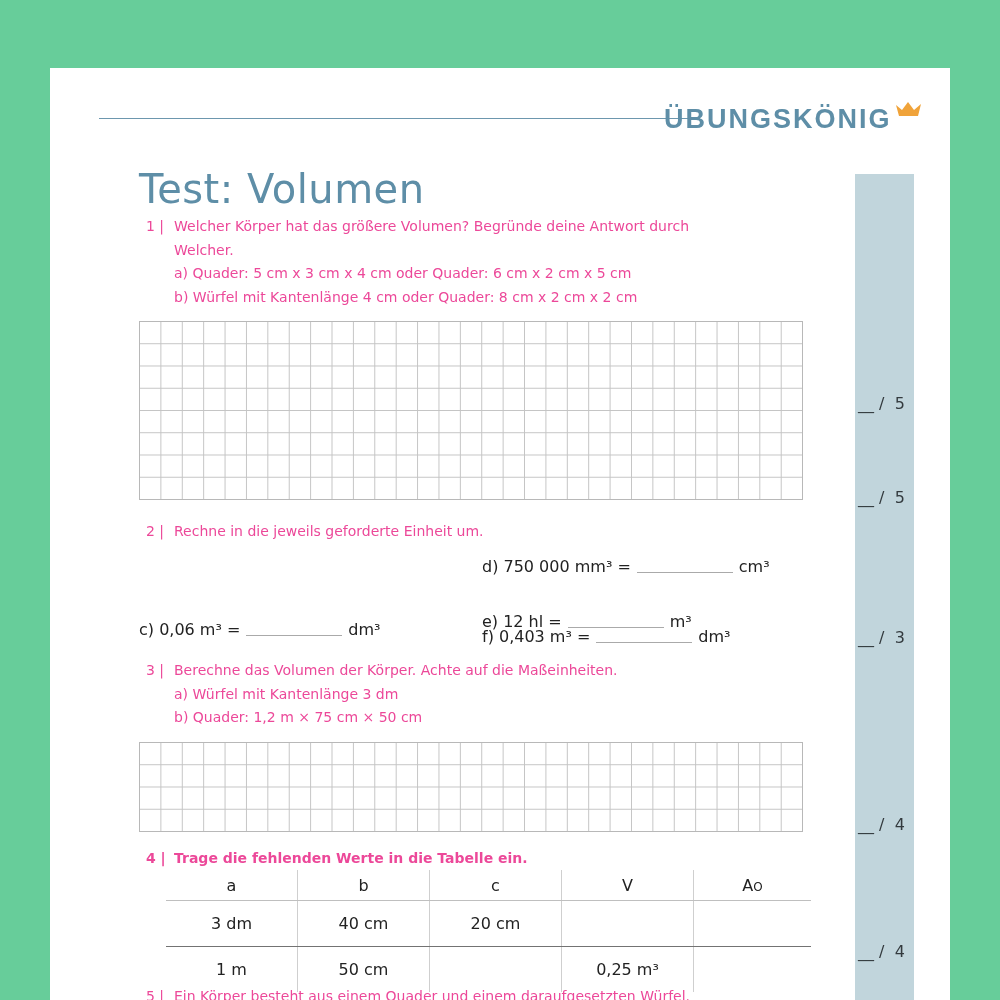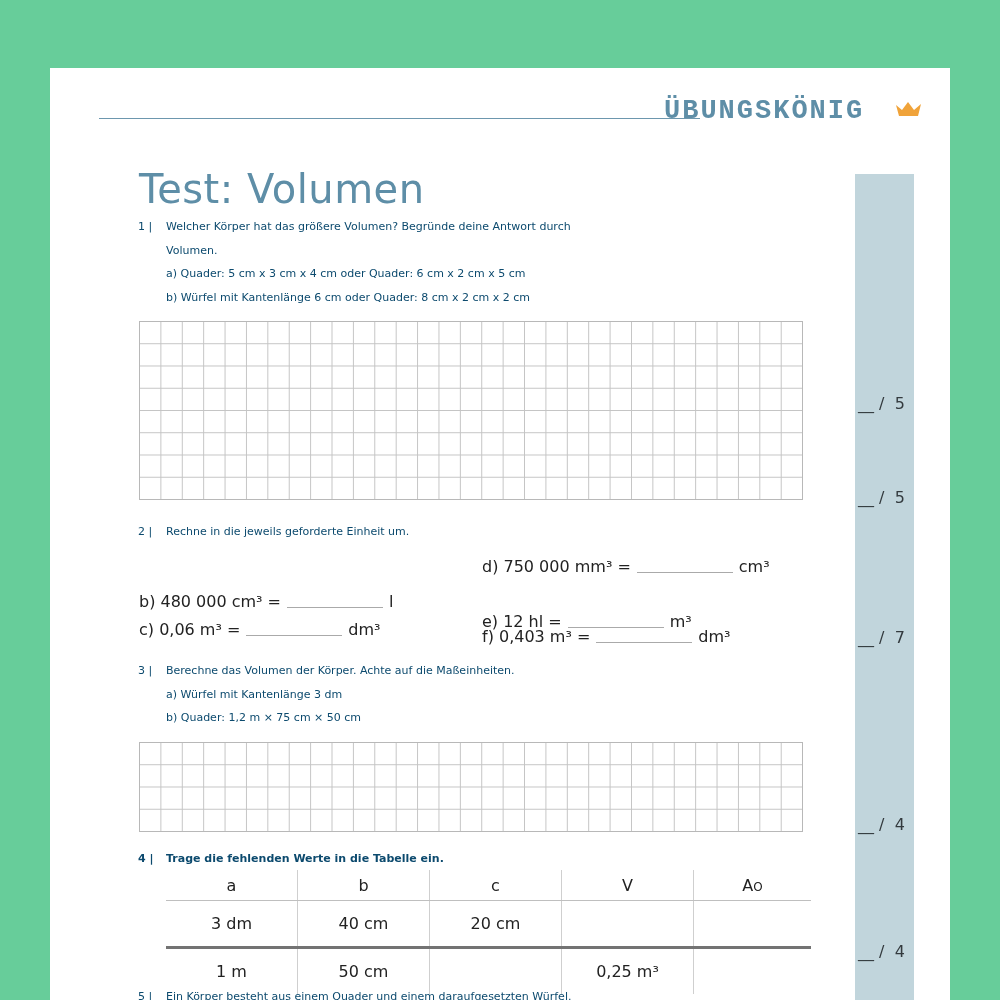--- a/index.html
+++ b/index.html
@@ -1,74 +1,73 @@
 <!DOCTYPE html>
 <html><head>
 <meta charset="utf-8">
 <style>
   html, body { margin:0; padding:0; }
   body { width:1000px; height:1000px; background:#67cd9a; position:relative; overflow:hidden;
          font-family:"DejaVu Sans", sans-serif; }
   .page { position:absolute; left:50px; top:68px; width:900px; height:940px; background:#ffffff; }
   .rule-top { position:absolute; left:49px; top:50px; width:601px; height:1px; background:#6d97ae; }
-  .brand { position:absolute; left:614px; top:28px; font-family:Liberation Mono, monospace; font-weight:bold;
+  .brand { position:absolute; left:614px; top:36px; font-family:Liberation Sans, sans-serif; font-weight:bold;
            font-size:27px; letter-spacing:2px; color:#5e8ea7; }
   .crown { position:absolute; left:845px; top:33px; width:27px; height:16px; }
   .title { position:absolute; left:89px; top:98px; font-size:40px; color:#5e8ea7; font-family:"DejaVu Sans", sans-serif; letter-spacing:0.5px; }
   .score-col { position:absolute; left:805px; top:106px; width:59px; height:840px; background:#c1d5dc; }
   .score { position:absolute; left:808px; font-size:16px; color:#333a3e; white-space:pre; font-family:"DejaVu Sans", sans-serif;text-align:right; }
-  .q { position:absolute; left:88px; color:#0c4a6e; font-size:11px; line-height:23.5px; font-family:"DejaVu Sans", sans-serif; }
+  .q { position:absolute; left:96px; color:#ec4899; font-size:14px; line-height:23.5px; font-family:"DejaVu Sans", sans-serif; }
   .q .num { display:inline-block; width:28px; }
   .q .ind { padding-left:28px; }
   .grid { position:absolute; left:89px; width:664px; border:1px solid #b8b8b8; box-sizing:border-box;
           background-image:
             linear-gradient(to right, #c4c4c4 1px, transparent 1px),
             linear-gradient(to bottom, #c4c4c4 1px, transparent 1px);
           background-size:21.4px 22.25px; background-position:-1px -1px; }
   .conv { position:absolute; font-size:16px; color:#222; white-space:nowrap; font-family:"DejaVu Sans", sans-serif; }
   .blank { display:inline-block; width:96px; border-bottom:1px solid #aaa; margin:0 6px; vertical-align:-1px; height:10px; }
   table.vt { position:absolute; left:116px; top:802px; border-collapse:collapse; font-size:16px; color:#222; font-family:"DejaVu Sans", sans-serif; }
   table.vt td, table.vt th { width:129px; text-align:center; font-weight:normal; border-left:1px solid #cfcfcf; border-right:1px solid #cfcfcf; }
   table.vt tr td:first-child, table.vt tr th:first-child { border-left:none; }
   table.vt tr td:last-child, table.vt tr th:last-child { border-right:none; width:115px; }
   table.vt th { height:28px; border-bottom:1px solid #bfbfbf; }
   table.vt td { height:43px; }
-  table.vt tr.r1 td { border-bottom:3px solid #737373; }
+  table.vt tr.r1 td { border-bottom:1px solid #737373; }
   .sub-o { font-size:12px; }
 </style>
 </head>
 <body>
 
 <div class="page">
   <div class="rule-top"></div>
   <div class="brand">ÜBUNGSKÖNIG</div>
   <svg class="crown" viewBox="0 0 27 16">
     <polygon points="1,4 7,9 13,1 19,9 26,3 23,15 4,15" fill="#f0a33a"></polygon>
   </svg>
   <div class="title">Test: Volumen</div>
 
   <div class="score-col"></div>
   <div class="score" style="top:326px;">__ /  5</div>
   <div class="score" style="top:420px;">__ /  5</div>
-  <div class="score" style="top:560px;">__ /  7</div>
+  <div class="score" style="top:560px;">__ /  3</div>
   <div class="score" style="top:747px;">__ /  4</div>
   <div class="score" style="top:874px;">__ /  4</div>
 
   <div class="q" style="top:147px;">
     <div><span class="num">1 |</span><span>Welcher Körper hat das größere Volumen? Begründe deine Antwort durch</span></div>
-    <div class="ind">Volumen.</div>
+    <div class="ind">Welcher.</div>
     <div class="ind">a) Quader: 5 cm x 3 cm x 4 cm oder Quader: 6 cm x 2 cm x 5 cm</div>
-    <div class="ind">b) Würfel mit Kantenlänge 6 cm oder Quader: 8 cm x 2 cm x 2 cm</div>
+    <div class="ind">b) Würfel mit Kantenlänge 4 cm oder Quader: 8 cm x 2 cm x 2 cm</div>
   </div>
   <div class="grid" style="top:253px; height:179px;"></div>
 
   <div class="q" style="top:452px;">
     <div><span class="num">2 |</span><span>Rechne in die jeweils geforderte Einheit um.</span></div>
   </div>
-  <div class="conv" style="left:89px; top:524px;"><span>b) 480 000 cm³ =</span><span class="blank"></span><span>l</span></div>
   <div class="conv" style="left:89px; top:552px;"><span>c) 0,06 m³ =</span><span class="blank"></span><span>dm³</span></div>
   <div class="conv" style="left:432px; top:489px;"><span>d) 750 000 mm³ =</span><span class="blank"></span><span>cm³</span></div>
   <div class="conv" style="left:432px; top:524px;margin-top:20px;"><span>e) 12 hl =</span><span class="blank"></span><span>m³</span></div>
   <div class="conv" style="left:432px; top:559px;"><span>f) 0,403 m³ =</span><span class="blank"></span><span>dm³</span></div>
 
   <div class="q" style="top:591px;">
     <div><span class="num">3 |</span><span>Berechne das Volumen der Körper. Achte auf die Maßeinheiten.</span></div>
     <div class="ind">a) Würfel mit Kantenlänge 3 dm</div>
     <div class="ind">b) Quader: 1,2 m × 75 cm × 50 cm</div>
   </div>

